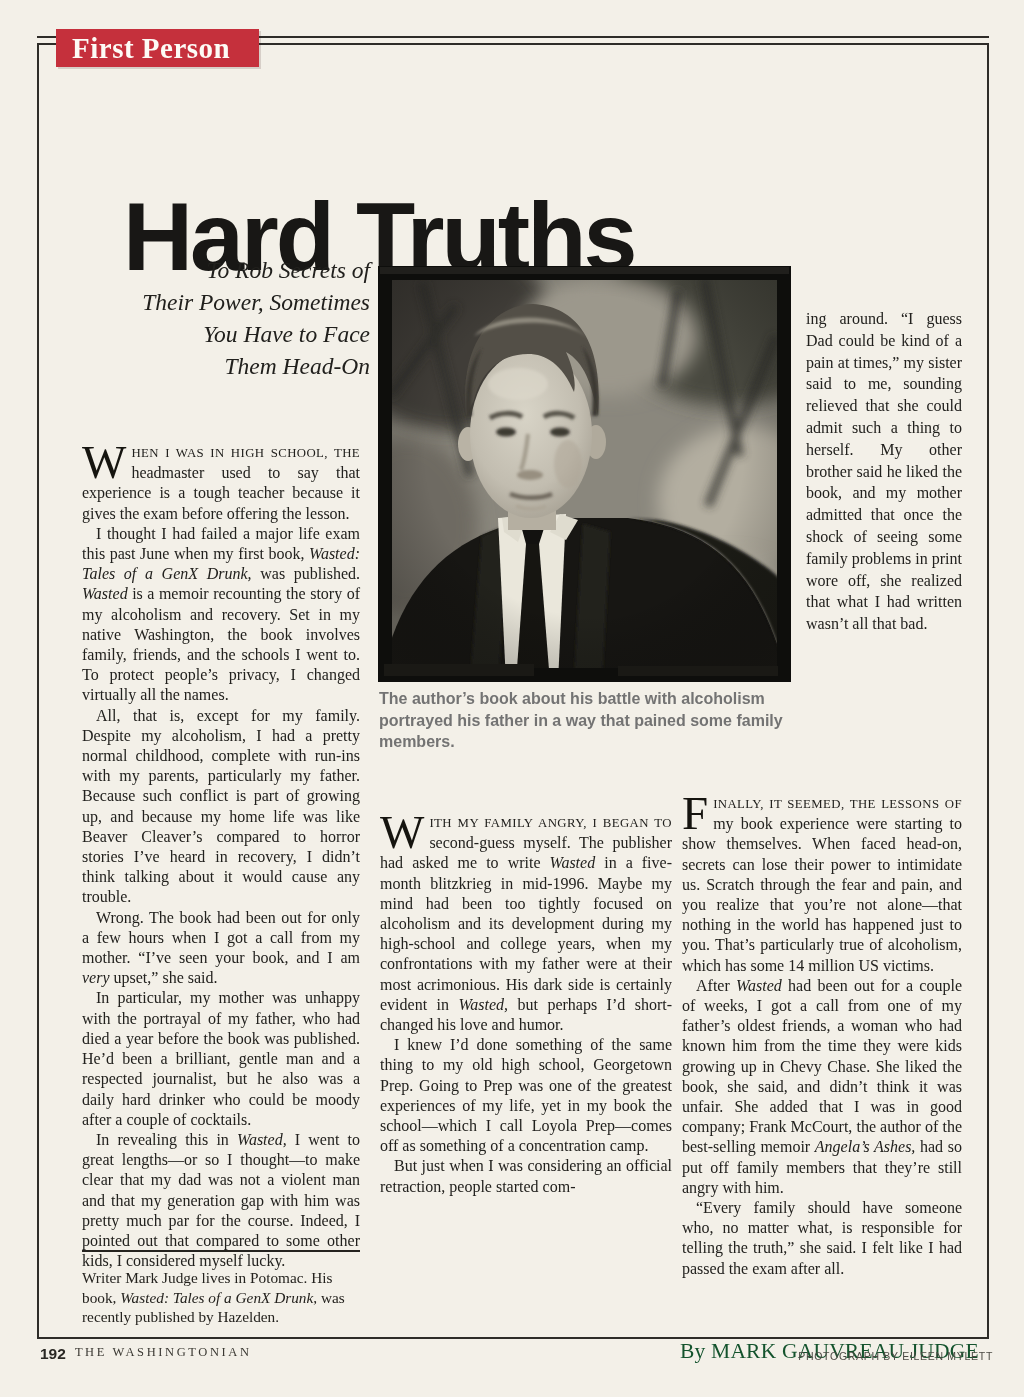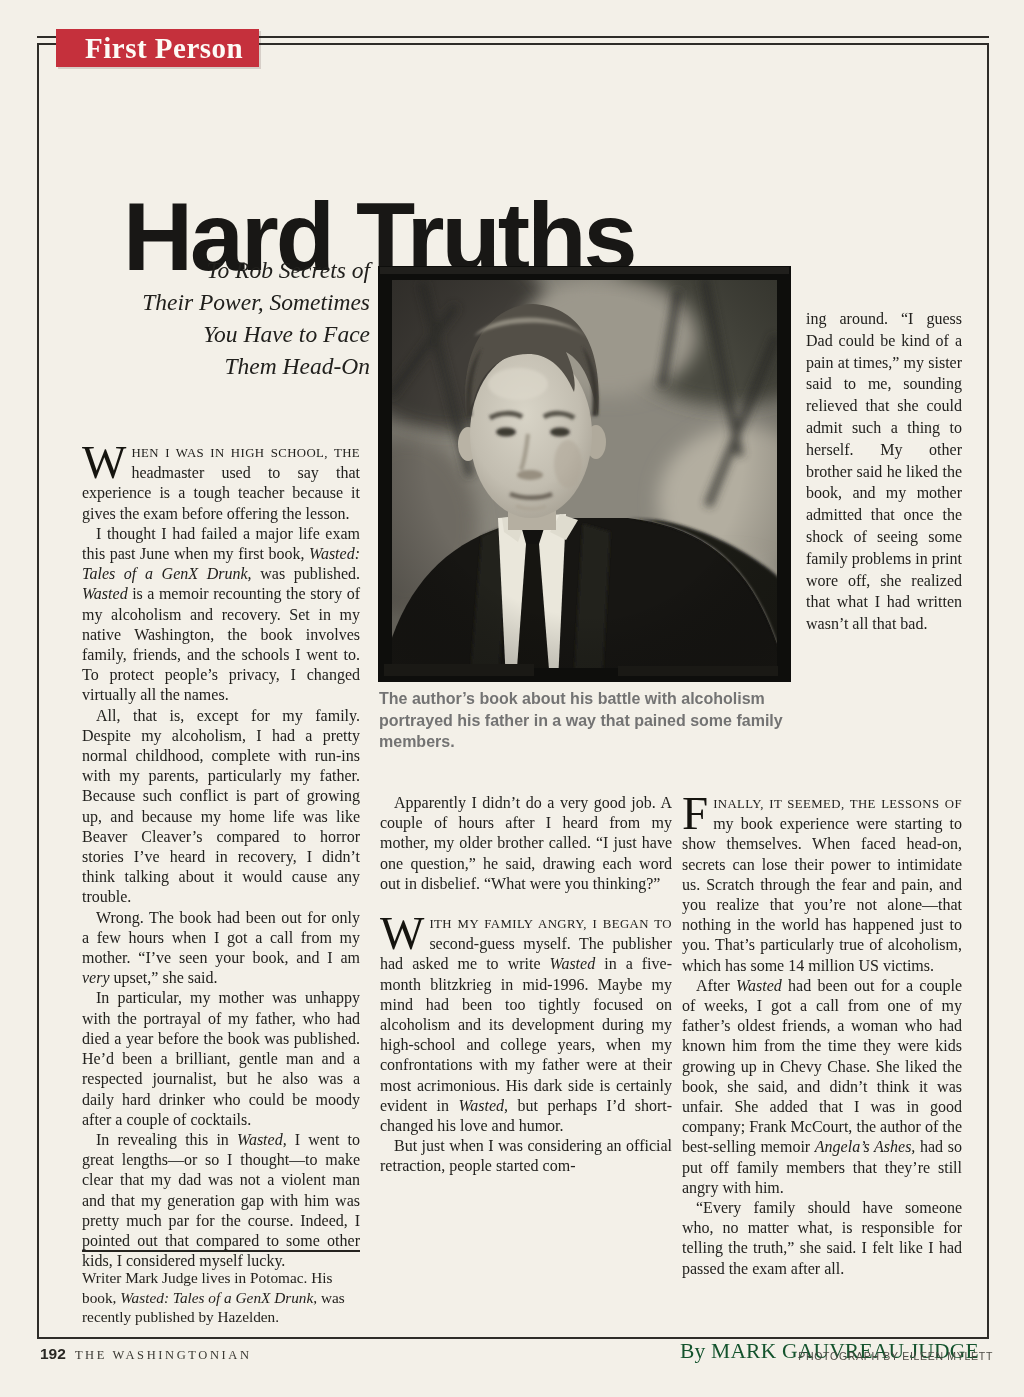--- a/index.html
+++ b/index.html
@@ -13,21 +13,21 @@
     position:absolute;left:37px;top:43px;width:948px;height:1292px;
     border:2px solid #2e2c28;
   }
   .frame::before{
     content:'';position:absolute;left:-2px;right:-2px;top:-9px;
     border-top:2px solid #2e2c28;
   }
   .banner{
     position:absolute;left:56px;top:29px;width:203px;height:38px;
     background:var(--banner-red,#c5303c);
-    display:flex;align-items:center;padding-left:29px;box-sizing:border-box;
+    display:flex;align-items:center;padding-left:16px;box-sizing:border-box;
     box-shadow:2px 2px 0 rgba(60,20,20,.15);z-index:5;
   }
   .banner span{
     font-family:"Liberation Serif",serif;font-weight:bold;font-style:normal;
     font-size:29px;color:#fdfbf6;letter-spacing:.5px;transform:scaleY(1.02);
   }
   .title{
     position:absolute;left:108px;top:122px;width:700px;
     font-size:97px;line-height:100px;letter-spacing:-3px;color:#181715;
     font-family:Liberation Sans, sans-serif;
@@ -63,21 +63,21 @@
   .bio{
     position:absolute;left:82px;top:1250px;width:278px;
     border-top:2.5px solid #25231f;padding-top:16px;
     font-size:15.3px;line-height:19.6px;text-align:left;color:#24221e;
   }
   .byline{
     position:absolute;left:680px;top:1339px;width:300px;
     font-size:21.5px;letter-spacing:.2px;color:#14532d;white-space:nowrap;
   }
   .footer-left{
-    position:absolute;left:40px;top:1345px;display:flex;align-items:flex-end;gap:9px;
+    position:absolute;left:40px;top:1345px;display:flex;align-items:flex-start;gap:9px;
   }
   .footer-left .pagenum{
     font-family:"Liberation Sans",sans-serif;font-weight:bold;font-size:15.5px;color:#2a2824;
   }
   .footer-left .mag{
     font-family:"Liberation Serif",serif;font-size:12.5px;letter-spacing:2.6px;color:#3a3832;
   }
   .footer-right{
     position:absolute;right:31px;top:1350px;
     font-family:"Liberation Sans",sans-serif;font-size:10.5px;letter-spacing:.7px;color:#4c4a44;
@@ -192,22 +192,22 @@
     <rect x="240" y="400" width="160" height="10" fill="#1a1915"></rect>
   </svg>
 </div>
 
 <div class="caption">The author’s book about his battle with alcoholism portrayed his father in a way that pained some family members.</div>
 
 <div class="bodycol colnarrow">
     <p class="para noind">ing around. “I guess Dad could be kind of a pain at times,” my sister said to me, sounding relieved that she could admit such a thing to herself. My other brother said he liked the book, and my mother admitted that once the shock of seeing some family problems in print wore off, she realized that what I had written wasn’t all that bad.</p>
   </div>
 <div class="bodycol colmid">
-    <p class="para">Apparently I didn’t do a very good job. A couple of hours after I heard from my mother, my older brother called. “I just have one question,” he said, drawing each word out in disbelief. “What were you thinking?”</p>
     <p class="para dc gap"><span class="dropcap">W</span><span class="leadcaps">ITH MY FAMILY ANGRY, I BEGAN TO </span>second-guess myself. The publisher had asked me to write <i>Wasted</i> in a five-month blitzkrieg in mid-1996. Maybe my mind had been too tightly focused on alcoholism and its development during my high-school and college years, when my confrontations with my father were at their most acrimonious. His dark side is certainly evident in <i>Wasted,</i> but perhaps I’d short-changed his love and humor.</p>
+    <p class="para">I knew I’d done something of the same thing to my old high school, Georgetown Prep. Going to Prep was one of the greatest experiences of my life, yet in my book the school—which I call Loyola Prep—comes off as something of a concentration camp.</p>
     <p class="para">But just when I was considering an official retraction, people started com-</p>
   </div>
 <div class="bodycol colwide">
     <p class="para dc"><span class="dropcap">F</span><span class="leadcaps">INALLY, IT SEEMED, THE LESSONS OF </span>my book experience were starting to show themselves. When faced head-on, secrets can lose their power to intimidate us. Scratch through the fear and pain, and you realize that you’re not alone—that nothing in the world has happened just to you. That’s particularly true of alcoholism, which has some 14 million US victims.</p>
     <p class="para">After <i>Wasted</i> had been out for a couple of weeks, I got a call from one of my father’s oldest friends, a woman who had known him from the time they were kids growing up in Chevy Chase. She liked the book, she said, and didn’t think it was unfair. She added that I was in good company; Frank McCourt, the author of the best-selling memoir <i>Angela’s Ashes,</i> had so put off family members that they’re still angry with him.</p>
     <p class="para">“Every family should have someone who, no matter what, is responsible for telling the truth,” she said. I felt like I had passed the exam after all.</p>
   </div>
 
 <div class="bio">
     <p class="para noind">Writer Mark Judge lives in Potomac. His book, <i>Wasted: Tales of a GenX Drunk</i>, was recently published by Hazelden.</p>

